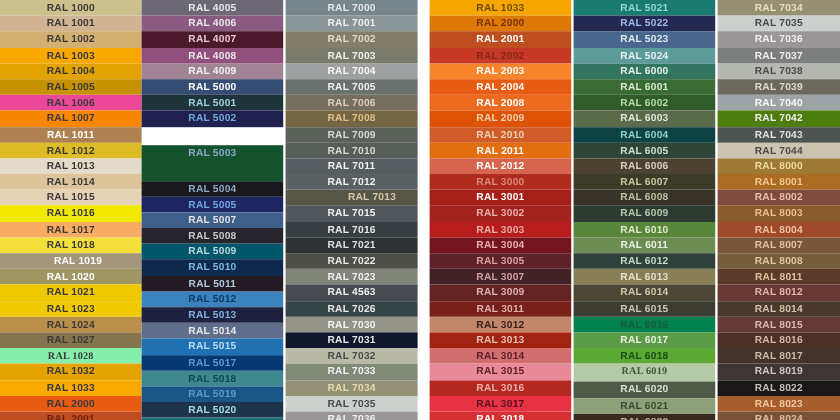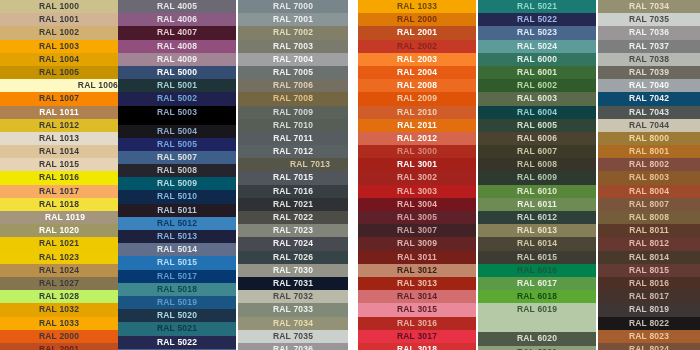--- a/index.html
+++ b/index.html
@@ -41,52 +41,52 @@
 <body>
 
 <div id="chart">
     <div class="ral-column" style="left: 0px; top: 0px; width: 118px;">
       <div class="ral-row" style="height: 13.2px; line-height: 13.2px; background: rgb(204, 192, 140); color: rgb(58, 58, 58);">RAL 1000</div>
       <div class="ral-row" style="height: 13.2px; line-height: 13.2px; background: rgb(208, 180, 148); color: rgb(58, 58, 58);">RAL 1001</div>
       <div class="ral-row" style="height: 13.2px; line-height: 13.2px; background: rgb(210, 176, 113); color: rgb(58, 58, 58);">RAL 1002</div>
       <div class="ral-row" style="height: 13.2px; line-height: 13.2px; background: rgb(249, 168, 0); color: rgb(58, 58, 58);">RAL 1003</div>
       <div class="ral-row" style="height: 13.2px; line-height: 13.2px; background: rgb(226, 163, 0); color: rgb(58, 58, 58);">RAL 1004</div>
       <div class="ral-row" style="height: 13.2px; line-height: 13.2px; background: rgb(199, 146, 0); color: rgb(58, 58, 58);">RAL 1005</div>
-      <div class="ral-row" style="height: 13.2px; line-height: 13.2px; background: #fef9c3; color: rgb(58, 58, 58); text-align: right;">RAL 1006</div>
+      <div class="ral-row" style="height: 13.2px; line-height: 13.2px; background: #ec4899; color: rgb(58, 58, 58);">RAL 1006</div>
       <div class="ral-row" style="height: 13.2px; line-height: 13.2px; background: rgb(249, 134, 0); color: rgb(58, 58, 58);">RAL 1007</div>
       <div class="ral-row" style="height: 13.2px; line-height: 13.2px; background: rgb(175, 128, 80); color: rgb(255, 255, 255);">RAL 1011</div>
       <div class="ral-row" style="height: 13.2px; line-height: 13.2px; background: rgb(221, 188, 39); color: rgb(58, 58, 58);">RAL 1012</div>
       <div class="ral-row" style="height: 13.2px; line-height: 13.2px; background: rgb(227, 218, 201); color: rgb(58, 58, 58);">RAL 1013</div>
       <div class="ral-row" style="height: 13.2px; line-height: 13.2px; background: rgb(221, 196, 154); color: rgb(58, 58, 58);">RAL 1014</div>
       <div class="ral-row" style="height: 13.2px; line-height: 13.2px; background: rgb(230, 210, 181); color: rgb(58, 58, 58);">RAL 1015</div>
       <div class="ral-row" style="height: 13.2px; line-height: 13.2px; background: rgb(241, 232, 0); color: rgb(58, 58, 58);">RAL 1016</div>
       <div class="ral-row" style="height: 13.2px; line-height: 13.2px; background: rgb(248, 171, 98); color: rgb(58, 58, 58);">RAL 1017</div>
       <div class="ral-row" style="height: 13.2px; line-height: 13.2px; background: rgb(243, 224, 59); color: rgb(58, 58, 58);">RAL 1018</div>
       <div class="ral-row" style="height: 13.2px; line-height: 13.2px; background: rgb(164, 149, 125); color: rgb(255, 255, 255); padding-left: 12px;">RAL 1019</div>
       <div class="ral-row" style="height: 13.2px; line-height: 13.2px; background: rgb(158, 151, 100); color: rgb(255, 255, 255);">RAL 1020</div>
       <div class="ral-row" style="height: 13.2px; line-height: 13.2px; background: rgb(238, 201, 0); color: rgb(58, 58, 58);">RAL 1021</div>
       <div class="ral-row" style="height: 13.2px; line-height: 13.2px; background: rgb(240, 202, 0); color: rgb(58, 58, 58);">RAL 1023</div>
       <div class="ral-row" style="height: 13.2px; line-height: 13.2px; background: rgb(186, 143, 76); color: rgb(58, 58, 58);">RAL 1024</div>
       <div class="ral-row" style="height: 13.2px; line-height: 13.2px; background: rgb(133, 117, 78); color: rgb(58, 58, 58);">RAL 1027</div>
-      <div class="ral-row" style="height: 13.2px; line-height: 13.2px; background: #bef264; color: rgb(58, 58, 58);">RAL 1028</div>
+      <div class="ral-row" style="height: 13.2px; line-height: 13.2px; background: #86efac; color: rgb(58, 58, 58); font-family: Liberation Serif, serif;">RAL 1028</div>
       <div class="ral-row" style="height: 13.2px; line-height: 13.2px; background: rgb(229, 163, 0); color: rgb(58, 58, 58);">RAL 1032</div>
       <div class="ral-row" style="height: 13.2px; line-height: 13.2px; background: rgb(249, 169, 0); color: rgb(58, 58, 58);">RAL 1033</div>
       <div class="ral-row" style="height: 13.2px; line-height: 13.2px; background: rgb(231, 91, 18); color: rgb(58, 58, 58);">RAL 2000</div>
       <div class="ral-row" style="height: 13.2px; line-height: 13.2px; background: rgb(190, 78, 32); color: rgb(107, 31, 16);">RAL 2001</div>
     </div>
     <div class="ral-column" style="left: 118px; top: 0px; width: 118px;">
       <div class="ral-row" style="height: 13.2px; line-height: 13.2px; background: rgb(108, 104, 116); color: rgb(232, 232, 232);">RAL 4005</div>
       <div class="ral-row" style="height: 13.2px; line-height: 13.2px; background: rgb(138, 90, 131); color: rgb(232, 232, 232);">RAL 4006</div>
       <div class="ral-row" style="height: 13.2px; line-height: 13.2px; background: rgb(74, 25, 44); color: rgb(232, 200, 210);">RAL 4007</div>
       <div class="ral-row" style="height: 13.2px; line-height: 13.2px; background: rgb(146, 78, 125); color: rgb(232, 232, 232);">RAL 4008</div>
       <div class="ral-row" style="height: 13.2px; line-height: 13.2px; background: rgb(161, 133, 148); color: rgb(240, 240, 240);">RAL 4009</div>
       <div class="ral-row" style="height: 13.2px; line-height: 13.2px; background: rgb(53, 77, 115); color: rgb(255, 255, 255);">RAL 5000</div>
       <div class="ral-row" style="height: 13.2px; line-height: 13.2px; background: rgb(31, 52, 56); color: rgb(159, 208, 220);">RAL 5001</div>
       <div class="ral-row" style="height: 13.2px; line-height: 13.2px; background: rgb(32, 33, 79); color: rgb(111, 168, 214);">RAL 5002</div>
-      <div class="ral-row" style="height: 19px; line-height: 13.2px; background: #000000; color: rgb(143, 168, 200);">RAL 5003</div>
+      <div class="ral-row" style="height: 30px; line-height: 13.2px; background: #14532d; color: rgb(143, 168, 200); margin-top: 15px;">RAL 5003</div>
       <div class="ral-row" style="height: 13.2px; line-height: 13.2px; background: rgb(24, 23, 28); color: rgb(143, 168, 200);">RAL 5004</div>
       <div class="ral-row" style="height: 13.2px; line-height: 13.2px; background: rgb(30, 36, 96); color: rgb(111, 168, 224);">RAL 5005</div>
       <div class="ral-row" style="height: 13.2px; line-height: 13.2px; background: rgb(62, 95, 138); color: rgb(224, 224, 224);">RAL 5007</div>
       <div class="ral-row" style="height: 13.2px; line-height: 13.2px; background: rgb(38, 37, 45); color: rgb(200, 200, 200);">RAL 5008</div>
       <div class="ral-row" style="height: 13.2px; line-height: 13.2px; background: rgb(2, 86, 105); color: rgb(188, 216, 224);">RAL 5009</div>
       <div class="ral-row" style="height: 13.2px; line-height: 13.2px; background: rgb(14, 41, 75); color: rgb(127, 184, 224);">RAL 5010</div>
       <div class="ral-row" style="height: 13.2px; line-height: 13.2px; background: rgb(35, 26, 36); color: rgb(176, 200, 216);">RAL 5011</div>
       <div class="ral-row" style="height: 13.2px; line-height: 13.2px; background: rgb(59, 131, 189); color: rgb(10, 58, 102);">RAL 5012</div>
       <div class="ral-row" style="height: 13.2px; line-height: 13.2px; background: rgb(30, 33, 61); color: rgb(127, 176, 224);">RAL 5013</div>
       <div class="ral-row" style="height: 13.2px; line-height: 13.2px; background: rgb(96, 110, 140); color: rgb(232, 232, 232);">RAL 5014</div>
@@ -111,21 +111,21 @@
       <div class="ral-row" style="height: 13.2px; line-height: 13.2px; background: rgb(91, 98, 89); color: rgb(216, 216, 216);">RAL 7009</div>
       <div class="ral-row" style="height: 13.2px; line-height: 13.2px; background: rgb(87, 93, 87); color: rgb(216, 216, 216);">RAL 7010</div>
       <div class="ral-row" style="height: 13.2px; line-height: 13.2px; background: rgb(85, 93, 97); color: rgb(240, 240, 240);">RAL 7011</div>
       <div class="ral-row" style="height: 13.2px; line-height: 13.2px; background: rgb(89, 97, 99); color: rgb(240, 240, 240);">RAL 7012</div>
       <div class="ral-row" style="height: 13.2px; line-height: 13.2px; background: rgb(85, 85, 72); color: rgb(216, 200, 168); padding-left: 34px;">RAL 7013</div>
       <div class="ral-row" style="height: 13.2px; line-height: 13.2px; background: rgb(81, 86, 92); color: rgb(240, 240, 240);">RAL 7015</div>
       <div class="ral-row" style="height: 13.2px; line-height: 13.2px; background: rgb(55, 63, 67); color: rgb(232, 232, 232);">RAL 7016</div>
       <div class="ral-row" style="height: 13.2px; line-height: 13.2px; background: rgb(46, 50, 52); color: rgb(224, 224, 224);">RAL 7021</div>
       <div class="ral-row" style="height: 13.2px; line-height: 13.2px; background: rgb(75, 77, 70); color: rgb(232, 232, 232);">RAL 7022</div>
       <div class="ral-row" style="height: 13.2px; line-height: 13.2px; background: rgb(129, 132, 121); color: rgb(240, 240, 240);">RAL 7023</div>
-      <div class="ral-row" style="height: 13.2px; line-height: 13.2px; background: rgb(71, 74, 81); color: rgb(240, 240, 240);">RAL 7024</div>
+      <div class="ral-row" style="height: 13.2px; line-height: 13.2px; background: rgb(71, 74, 81); color: rgb(240, 240, 240);">RAL 4563</div>
       <div class="ral-row" style="height: 13.2px; line-height: 13.2px; background: rgb(55, 68, 71); color: rgb(232, 232, 232);">RAL 7026</div>
       <div class="ral-row" style="height: 13.2px; line-height: 13.2px; background: rgb(147, 147, 136); color: rgb(244, 244, 244);">RAL 7030</div>
       <div class="ral-row" style="height: 13.2px; line-height: 13.2px; background: #0f172a; color: rgb(232, 232, 232);">RAL 7031</div>
       <div class="ral-row" style="height: 13.2px; line-height: 13.2px; background: rgb(185, 185, 168); color: rgb(74, 74, 74);">RAL 7032</div>
       <div class="ral-row" style="height: 13.2px; line-height: 13.2px; background: rgb(129, 137, 121); color: rgb(240, 240, 240);">RAL 7033</div>
       <div class="ral-row" style="height: 13.2px; line-height: 13.2px; background: rgb(147, 145, 118); color: rgb(232, 220, 176);">RAL 7034</div>
       <div class="ral-row" style="height: 13.2px; line-height: 13.2px; background: rgb(203, 208, 204); color: rgb(74, 74, 74);">RAL 7035</div>
       <div class="ral-row" style="height: 13.2px; line-height: 13.2px; background: rgb(154, 150, 151); color: rgb(240, 240, 240);">RAL 7036</div>
     </div>
     <div class="ral-column" style="left: 358px; top: 0px; width: 118px;">
@@ -174,34 +174,34 @@
       <div class="ral-row" style="height: 13.2px; line-height: 13.2px; background: rgb(44, 58, 48); color: rgb(184, 200, 176);">RAL 6009</div>
       <div class="ral-row" style="height: 13.2px; line-height: 13.2px; background: rgb(88, 134, 58); color: rgb(224, 232, 208);">RAL 6010</div>
       <div class="ral-row" style="height: 13.2px; line-height: 13.2px; background: rgb(109, 140, 84); color: rgb(232, 240, 224);">RAL 6011</div>
       <div class="ral-row" style="height: 13.2px; line-height: 13.2px; background: rgb(46, 64, 57); color: rgb(200, 216, 200);">RAL 6012</div>
       <div class="ral-row" style="height: 13.2px; line-height: 13.2px; background: rgb(134, 126, 87); color: rgb(232, 224, 200);">RAL 6013</div>
       <div class="ral-row" style="height: 13.2px; line-height: 13.2px; background: rgb(75, 70, 53); color: rgb(208, 200, 168);">RAL 6014</div>
       <div class="ral-row" style="height: 13.2px; line-height: 13.2px; background: rgb(61, 60, 50); color: rgb(200, 200, 184);">RAL 6015</div>
       <div class="ral-row" style="height: 13.2px; line-height: 13.2px; background: rgb(0, 129, 78); color: rgb(26, 90, 58);">RAL 6016</div>
       <div class="ral-row" style="height: 13.2px; line-height: 13.2px; background: rgb(91, 155, 72); color: rgb(232, 240, 224);">RAL 6017</div>
       <div class="ral-row" style="height: 13.2px; line-height: 13.2px; background: rgb(91, 169, 50); color: rgb(26, 74, 24);">RAL 6018</div>
-      <div class="ral-row" style="height: 29px; line-height: 13.2px; background: rgb(181, 201, 167); color: rgb(58, 90, 58);">RAL 6019</div>
+      <div class="ral-row" style="height: 15px; line-height: 13.2px; background: rgb(181, 201, 167); color: rgb(58, 90, 58); font-family: Liberation Serif, serif;">RAL 6019</div>
       <div class="ral-row" style="height: 13.2px; line-height: 13.2px; background: rgb(78, 89, 71); color: rgb(216, 224, 208);">RAL 6020</div>
       <div class="ral-row" style="height: 13.2px; line-height: 13.2px; background: rgb(141, 160, 122); color: rgb(58, 74, 48);">RAL 6021</div>
       <div class="ral-row" style="height: 13.2px; line-height: 13.2px; background: rgb(57, 42, 32); color: rgb(192, 176, 160);">RAL 6022</div>
     </div>
     <div class="ral-column" style="left: 598px; top: 0px; width: 102px;">
       <div class="ral-row" style="height: 13.2px; line-height: 13.2px; background: rgb(150, 144, 114); color: rgb(232, 224, 192);">RAL 7034</div>
       <div class="ral-row" style="height: 13.2px; line-height: 13.2px; background: rgb(203, 208, 204); color: rgb(74, 74, 74);">RAL 7035</div>
       <div class="ral-row" style="height: 13.2px; line-height: 13.2px; background: rgb(154, 150, 151); color: rgb(240, 240, 240);">RAL 7036</div>
       <div class="ral-row" style="height: 13.2px; line-height: 13.2px; background: rgb(124, 127, 126); color: rgb(240, 240, 240);">RAL 7037</div>
       <div class="ral-row" style="height: 13.2px; line-height: 13.2px; background: rgb(180, 184, 176); color: rgb(74, 74, 74);">RAL 7038</div>
       <div class="ral-row" style="height: 13.2px; line-height: 13.2px; background: rgb(107, 105, 95); color: rgb(224, 216, 200);">RAL 7039</div>
       <div class="ral-row" style="height: 13.2px; line-height: 13.2px; background: rgb(157, 163, 166); color: rgb(248, 248, 248);">RAL 7040</div>
-      <div class="ral-row" style="height: 13.2px; line-height: 13.2px; background: #0c4a6e; color: rgb(240, 240, 240);">RAL 7042</div>
+      <div class="ral-row" style="height: 13.2px; line-height: 13.2px; background: #4d7c0f; color: rgb(240, 240, 240);">RAL 7042</div>
       <div class="ral-row" style="height: 13.2px; line-height: 13.2px; background: rgb(78, 84, 82); color: rgb(224, 224, 224);">RAL 7043</div>
       <div class="ral-row" style="height: 13.2px; line-height: 13.2px; background: rgb(202, 196, 176); color: rgb(74, 74, 74);">RAL 7044</div>
       <div class="ral-row" style="height: 13.2px; line-height: 13.2px; background: rgb(157, 122, 53); color: rgb(240, 216, 160);">RAL 8000</div>
       <div class="ral-row" style="height: 13.2px; line-height: 13.2px; background: rgb(172, 107, 35); color: rgb(240, 200, 144);">RAL 8001</div>
       <div class="ral-row" style="height: 13.2px; line-height: 13.2px; background: rgb(127, 75, 63); color: rgb(232, 192, 168);">RAL 8002</div>
       <div class="ral-row" style="height: 13.2px; line-height: 13.2px; background: rgb(139, 90, 43); color: rgb(232, 192, 144);">RAL 8003</div>
       <div class="ral-row" style="height: 13.2px; line-height: 13.2px; background: rgb(159, 75, 43); color: rgb(240, 192, 160);">RAL 8004</div>
       <div class="ral-row" style="height: 13.2px; line-height: 13.2px; background: rgb(121, 85, 60); color: rgb(224, 192, 160);">RAL 8007</div>
       <div class="ral-row" style="height: 13.2px; line-height: 13.2px; background: rgb(117, 92, 59); color: rgb(224, 200, 160);">RAL 8008</div>
       <div class="ral-row" style="height: 13.2px; line-height: 13.2px; background: rgb(91, 58, 41); color: rgb(224, 192, 160);">RAL 8011</div>

